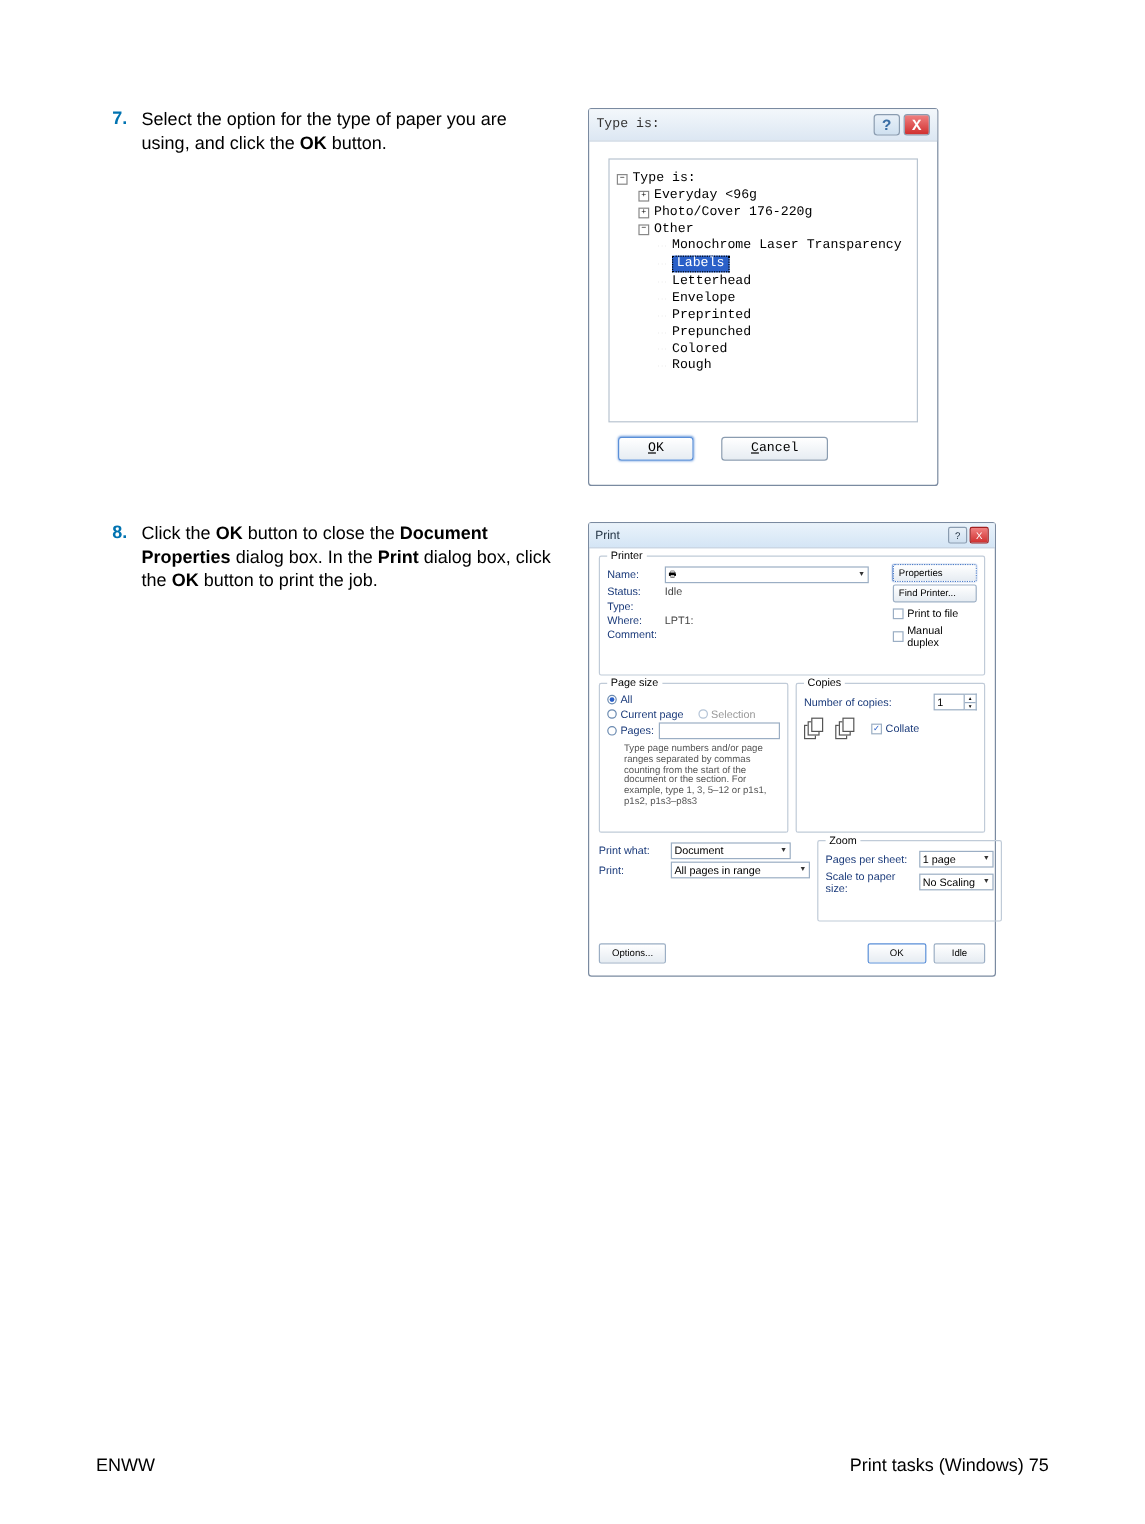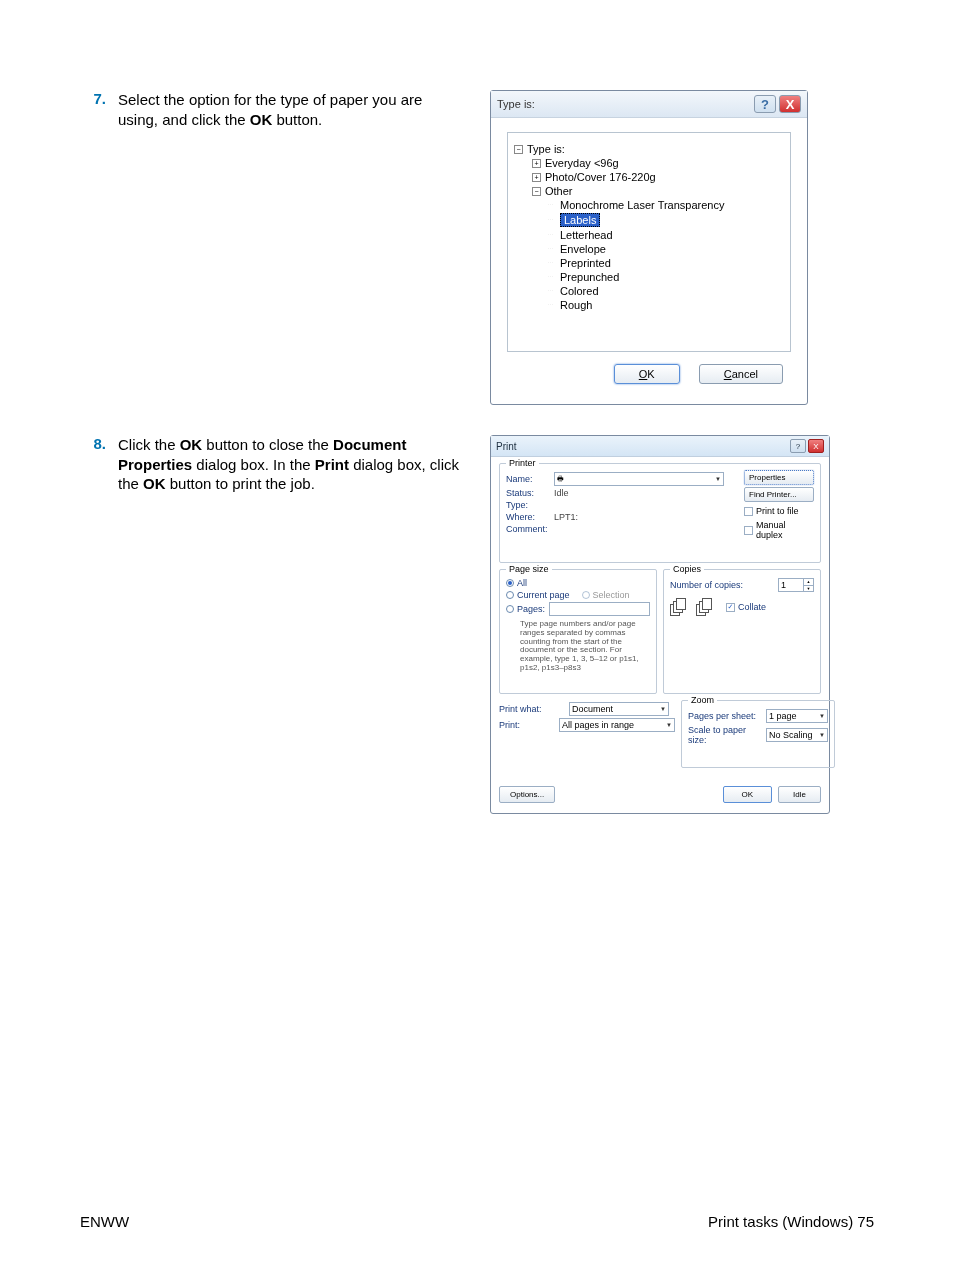--- a/index.html
+++ b/index.html
@@ -21,21 +21,21 @@
   .step-num {
     color: #0073b1; font-weight: bold; margin-right: 12px;
     flex: 0 0 26px; text-align: right; font-size: 15px;
   }
   .step-text { font-size: 15px; line-height: 1.3; font-family: Liberation Sans, sans-serif; font-weight: 300; }
   .step-text b { font-weight: bold; }
 
   
   .dialog {
     border: 1px solid #7a8aa0; background: #fff;
-    width: 318px; font-family: Liberation Sans, sans-serif; font-size: 11px;
+    width: 292px; font-family: Liberation Mono, monospace; font-size: 11px;
     border-radius: 3px;
   }
   .dlg-title {
     background: linear-gradient(#f3f7fb,#dce7f3);
     padding: 4px 6px; display: flex; align-items: center;
     border-bottom: 1px solid #c7d3e0;
   }
   .dlg-title .t-label { font-size: 11px; color: #333; flex:1; }
   .title-btn {
     width: 22px; height: 18px; margin-left: 3px;
@@ -53,21 +53,21 @@
     text-align:center; margin-right: 4px;
     display:flex; align-items:center; justify-content:center;
   }
   .tree-line .dots { width: 8px; margin-right: 4px; color:#aaa; font-size:3px; letter-spacing:1px;}
   .sel {
     background: #2a60c8; color:#fff; padding: 0 3px;
     border: 1px dotted #000;
   }
   .ind1 { padding-left: 18px; }
   .ind2 { padding-left: 34px; }
-  .btn-row { text-align:right; padding: 12px 0 14px 0; }
+  .btn-row { text-align:left; padding: 12px 0 14px 0; }
   .win-btn {
     display:inline-block; padding: 3px 24px; margin: 0 8px;
     border: 1px solid #8a9cb0; border-radius: 3px;
     background: linear-gradient(#fff,#e6ecf2); font-size:11px;
   }
   .win-btn .ul { text-decoration: underline; }
   .win-btn.primary { border: 1px solid #5a8fd8; box-shadow: 0 0 2px #5a8fd8; }
 
   
   .print-dialog {
@@ -329,21 +329,21 @@
                     <span style="color:#1a3a7a">Collate</span>
                   </div>
               </div>
             </div>
           </div>
 
           <div class="two-col">
             <div>
               <div class="lbl-row">
                   <span class="l">Print what:</span>
-                <div class="pd-select" style="width:100px;margin-left:10px;">
+                <div class="pd-select" style="width:100px;">
                     <span>Document</span>
                     <span class="arr">▼</span>
                   </div>
               </div>
               <div class="lbl-row">
                   <span class="l">Print:</span>
                 <div class="pd-select" style="width:116px;">
                     <span>All pages in range</span>
                     <span class="arr">▼</span>
                   </div>

